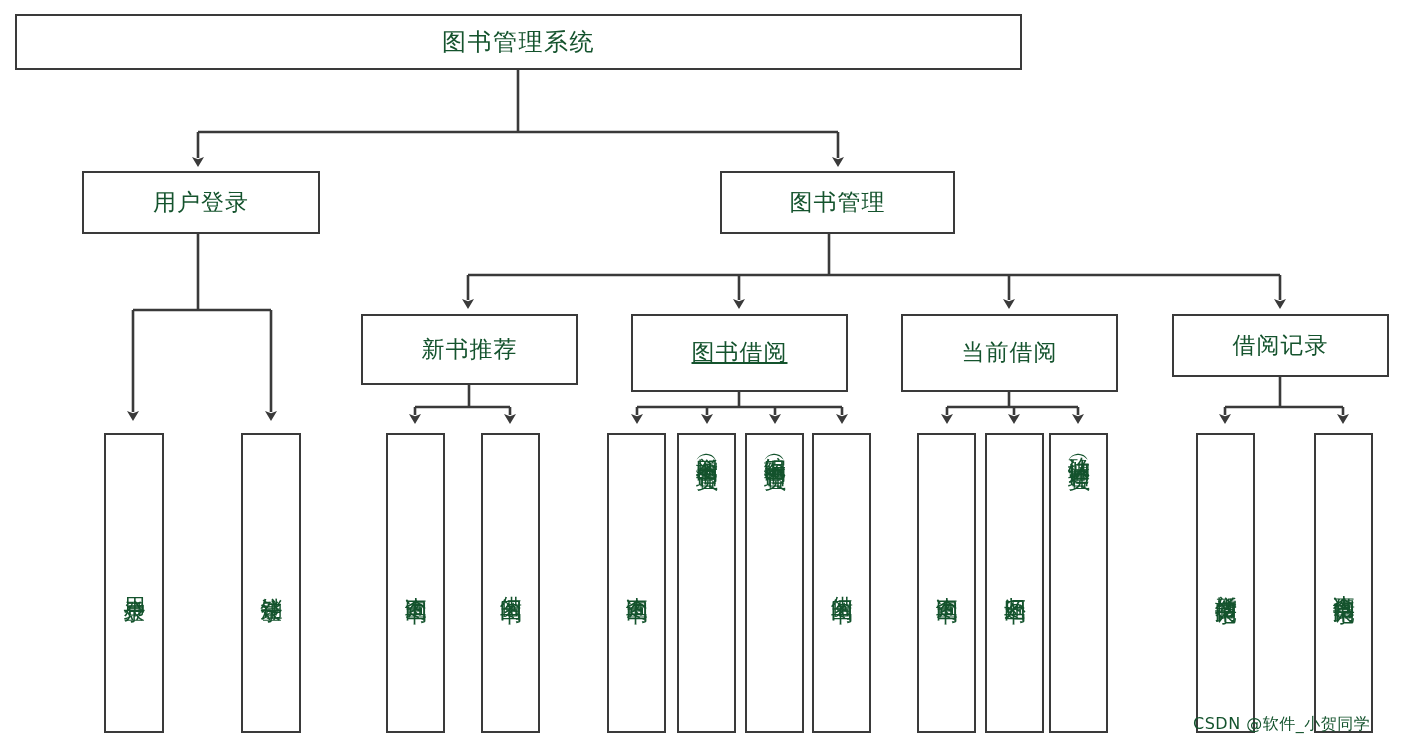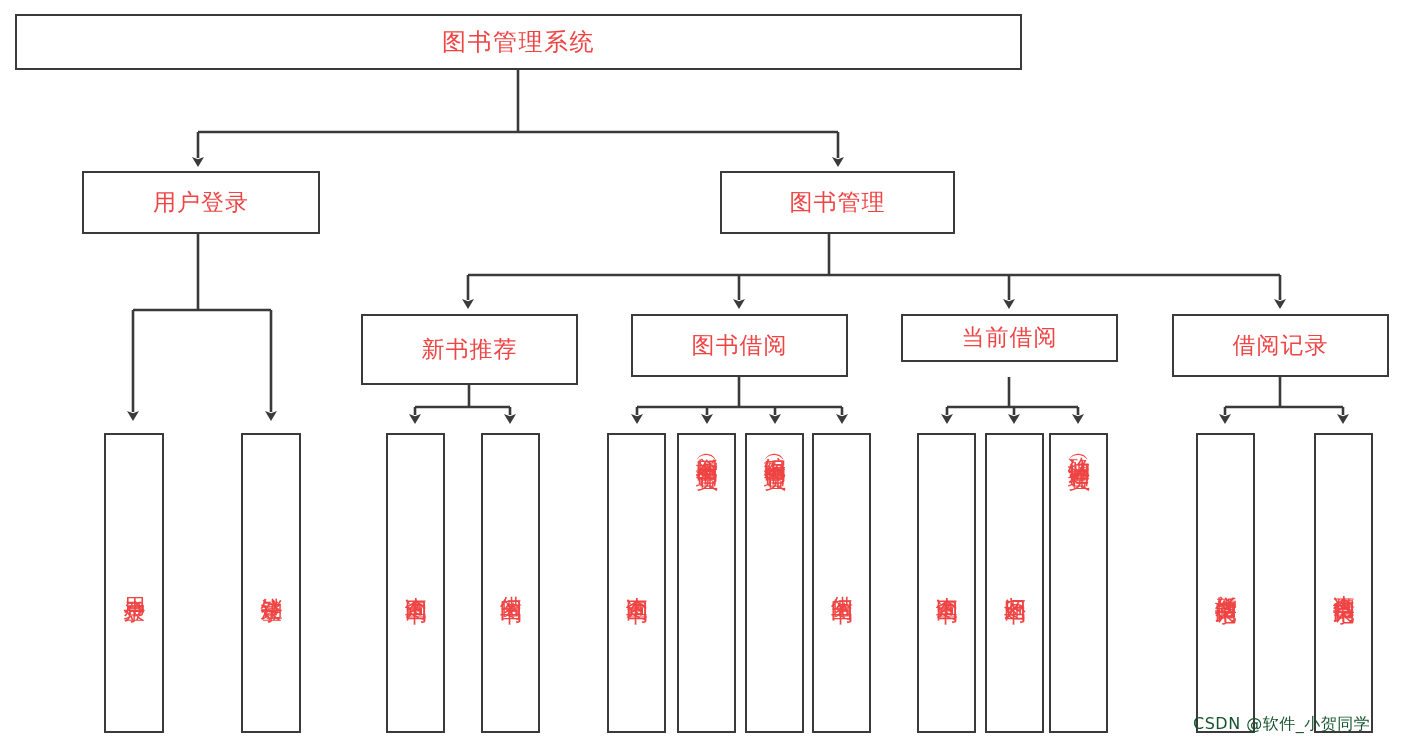--- a/index.html
+++ b/index.html
@@ -27,21 +27,21 @@
     pointer-events: none;
   }
   .node {
     position: absolute;
     box-sizing: border-box;
     border: 2.5px solid #3a3a3a;
     background: #ffffff;
     display: flex;
     align-items: center;
     justify-content: center;
-    color: #ef4444;
+    color: #14532d;
   }
   .node-label {
     display: block;
     text-align: center;
     line-height: 1.05;
     letter-spacing: 0.5px;
   }
   
   .node.h .node-label {
     font-size: 23px;
@@ -141,24 +141,24 @@
   <div class="node h" style="left:82px; top:171px; width:238px; height:63px;">
     <span class="node-label">用户登录</span>
   </div>
   <div class="node h" style="left:712px; top:171px; width:235px; height:63px;margin-left:8px;">
     <span class="node-label">图书管理</span>
   </div>
 
   <div class="node h" style="left:361px; top:314px; width:217px; height:71px;">
     <span class="node-label">新书推荐</span>
   </div>
-  <div class="node h" style="left:631px; top:314px; width:217px; height:63px;">
+  <div class="node h" style="left:631px; top:314px; width:217px; height:78px;text-decoration:underline;">
     <span class="node-label">图书借阅</span>
   </div>
-  <div class="node h" style="left:901px; top:314px; width:217px; height:48px;">
+  <div class="node h" style="left:901px; top:314px; width:217px; height:78px;">
     <span class="node-label">当前借阅</span>
   </div>
   <div class="node h" style="left:1172px; top:314px; width:217px; height:63px;">
     <span class="node-label">借阅记录</span>
   </div>
 
   <div class="node v center" style="left:104px; top:433px; width:60px; height:300px;">
     <span class="node-label">用户登录</span>
   </div>
   <div class="node v center" style="left:241px; top:433px; width:60px; height:300px;">

